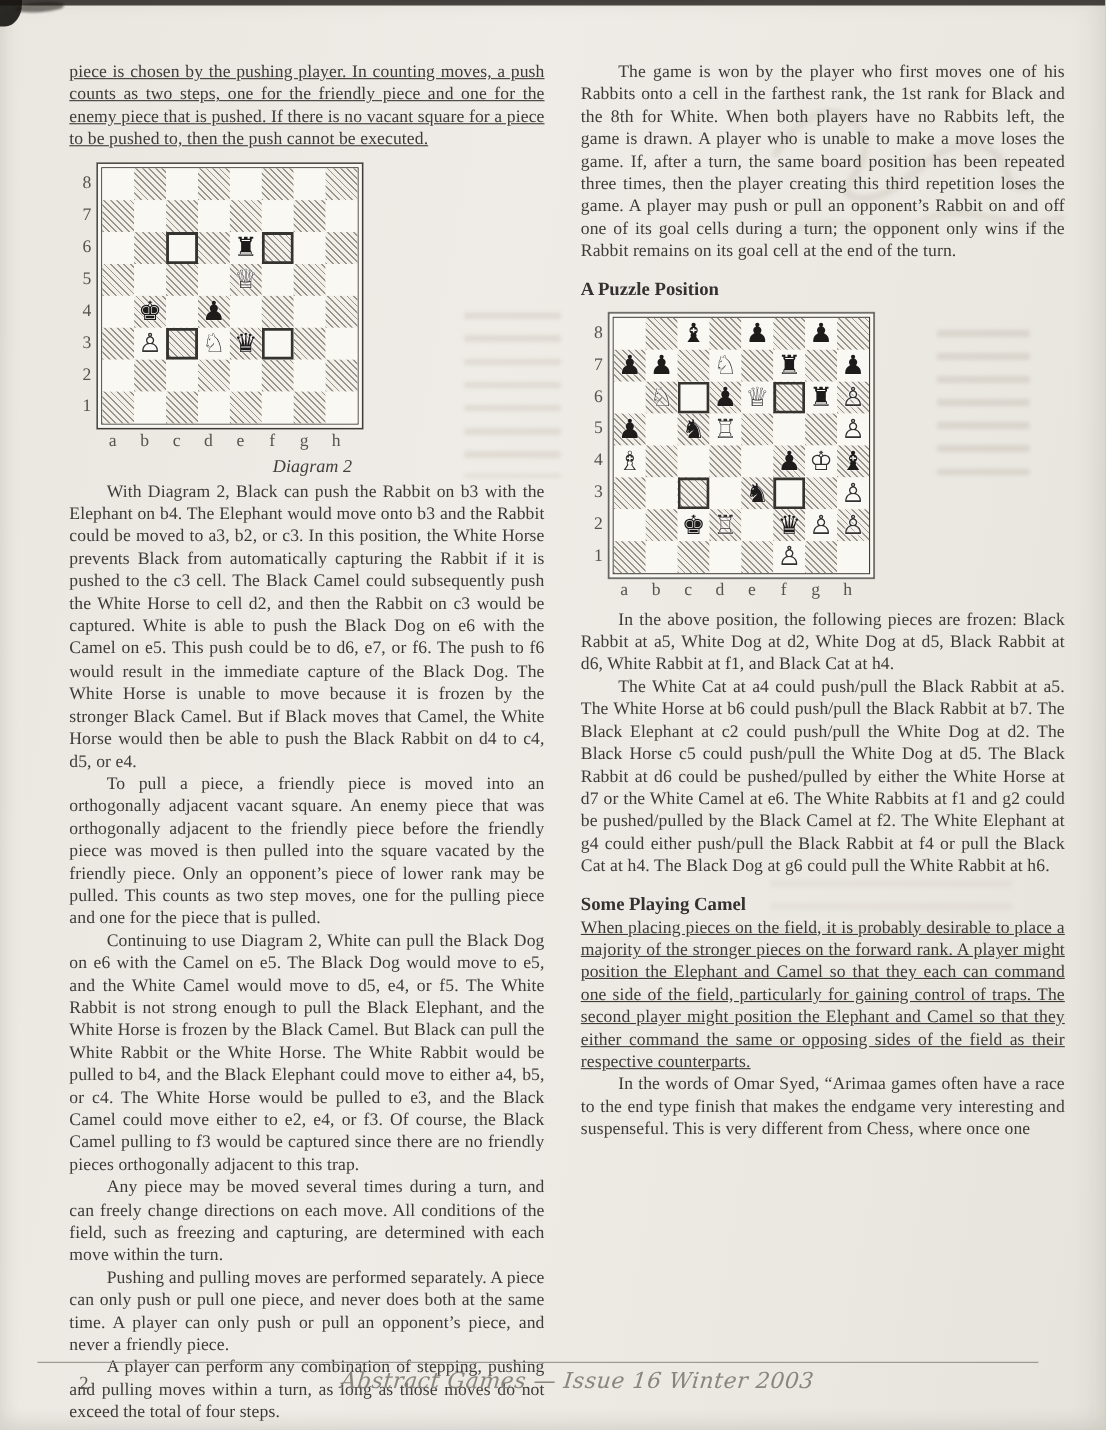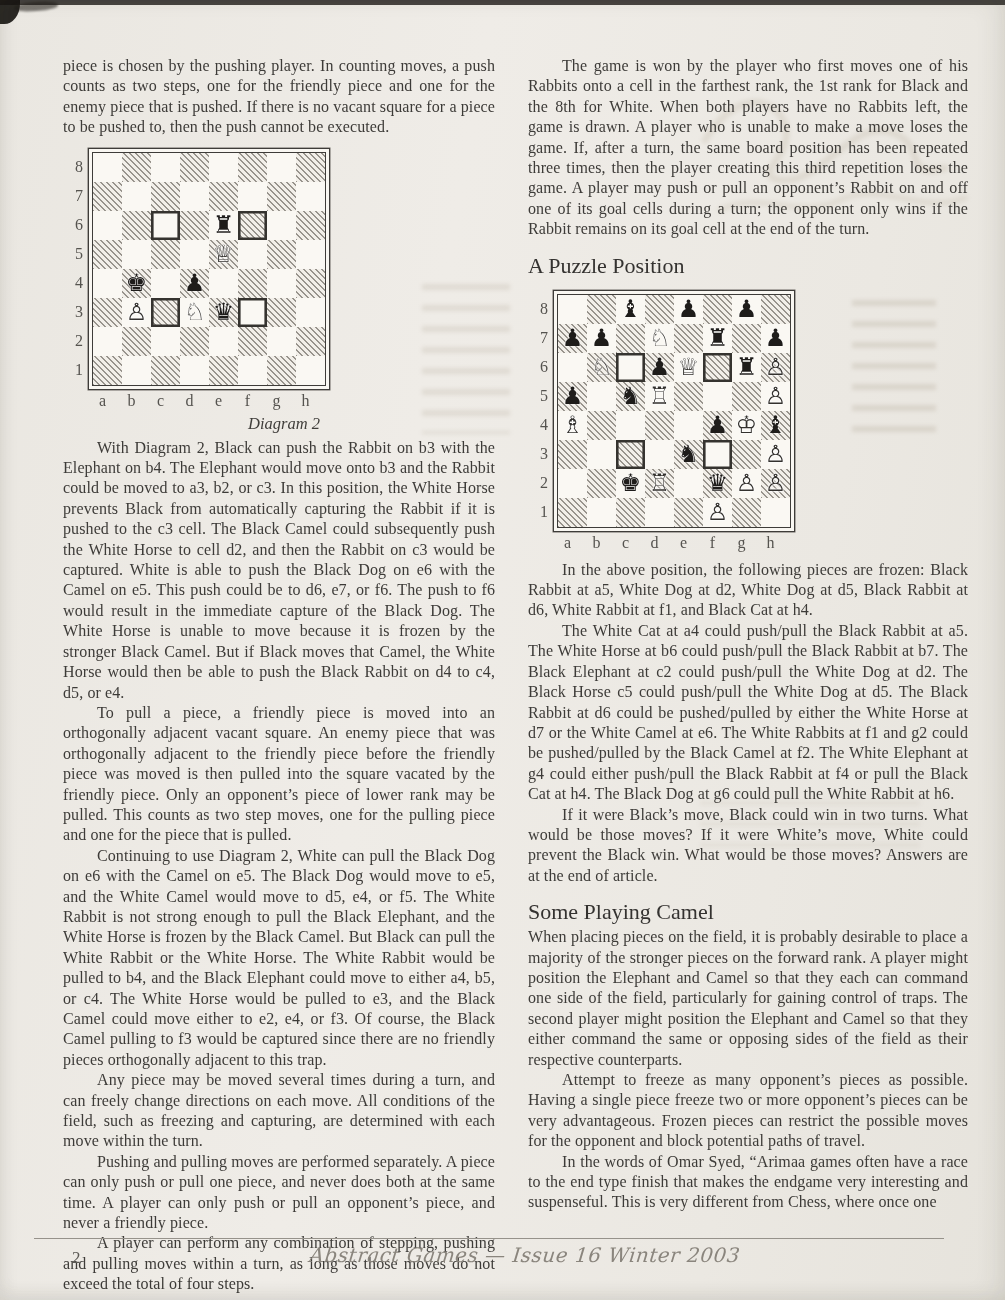--- a/index.html
+++ b/index.html
@@ -14,22 +14,22 @@
   .top-edge{position:absolute;left:0;top:0;width:100%;height:5px;background:#2a2723;opacity:.85;}
   .corner-smudge{position:absolute;left:-6px;top:-10px;width:26px;height:34px;background:#171512;border-radius:0 0 60% 0;opacity:.9;}
   .corner-smudge2{position:absolute;left:14px;top:2px;width:44px;height:9px;background:#201d19;border-radius:45%;transform:rotate(-4deg);opacity:.55;filter:blur(1px);}
   .ghost{position:absolute;pointer-events:none;}
   .ghost-lines{background:repeating-linear-gradient(#a99e8c 0px,#a99e8c 6px,transparent 6px,transparent 21px);filter:blur(2px);}
   
   .col{position:absolute;top:56px;}
   .col.left{left:63px;width:432px;}
   .col.right{left:528px;width:440px;}
   .para{margin:0;text-align:justify;font-size:16px;line-height:20.4px;text-indent:34px;letter-spacing:.1px;}
-  .para.flush{text-indent:0;}
-  .subhead{margin:13px 0 2px;font-size:22px;font-weight:normal;color:#343230;}
+  .para.flush{text-indent:0;text-decoration:underline;}
+  .subhead{margin:13px 0 2px;font-size:17px;font-weight:bold;color:#343230;}
   
   .board-fig{position:relative;}
   .fig-left{margin:10px 0 4px 56px;width:fit-content;}
   .fig-right{margin:11px 0 8px 50px;width:fit-content;}
   .board-row{display:flex;align-items:flex-start;}
   .ranks{display:flex;flex-direction:column;width:20px;margin-right:5px;}
   .ranks span{height:29px;display:flex;align-items:center;justify-content:flex-end;font-size:16px;color:#55534f;}
   .ranks{padding-top:5px;}
   .board-frame{border:1.6px solid #3e3c39;padding:3px;background:#f9f7f2;box-shadow:0 0 0 .5px #6a6762;}
   .grid{display:grid;grid-template-columns:repeat(8,29px);grid-template-rows:repeat(8,29px);border:1.2px solid #3e3c39;}
@@ -337,26 +337,24 @@
           <span>d</span>
           <span>e</span>
           <span>f</span>
           <span>g</span>
           <span>h</span>
         </div>
     </figure>
 
     <p class="para">In the above position, the following pieces are frozen: Black Rabbit at a5, White Dog at d2, White Dog at d5, Black Rabbit at d6, White Rabbit at f1, and Black Cat at h4.</p>
     <p class="para">The White Cat at a4 could push/pull the Black Rabbit at a5.  The White Horse at b6 could push/pull the Black Rabbit at b7.  The Black Elephant at c2 could push/pull the White Dog at d2.  The Black Horse c5 could push/pull the White Dog at d5.  The Black Rabbit at d6 could be pushed/pulled by either the White Horse at d7 or the White Camel at e6.  The White Rabbits at f1 and g2 could be pushed/pulled by the Black Camel at f2.  The White Elephant at g4 could either push/pull the Black Rabbit at f4 or pull the Black Cat at h4.  The Black Dog at g6 could pull the White Rabbit at h6.</p>
-    <p class="para">If it were Black’s move, Black could win in two turns.   What would be those moves?   If it were White’s move, White could prevent the Black win.  What would be those moves?  Answers are at the end of article.</p>
 
     <h3 class="subhead">Some Playing Camel</h3>
 
     <p class="para flush">When placing pieces on the field, it is probably desirable to place a majority of the stronger pieces on the forward rank.   A player might position the Elephant and Camel so that they each can command one side of the field, particularly for gaining control of traps.  The second player might position the Elephant and Camel so that they either command the same or opposing sides of the field as their respective counterparts.</p>
-    <p class="para">Attempt to freeze as many opponent’s pieces as possible.  Having a single piece freeze two or more opponent’s pieces can be very advantageous.  Frozen pieces can restrict the possible moves for the opponent and block potential paths of travel.</p>
     <p class="para">In the words of Omar Syed, “Arimaa games often have a race to the end type finish that makes the endgame very interesting and suspenseful.  This is very different from Chess, where once one</p>
   </div>
 
   <div class="footer-rule"></div>
   <div class="page-number">2</div>
   <div class="journal-line">Abstract Games — Issue 16 Winter 2003</div>
 
 </div>
 
 </body></html>

